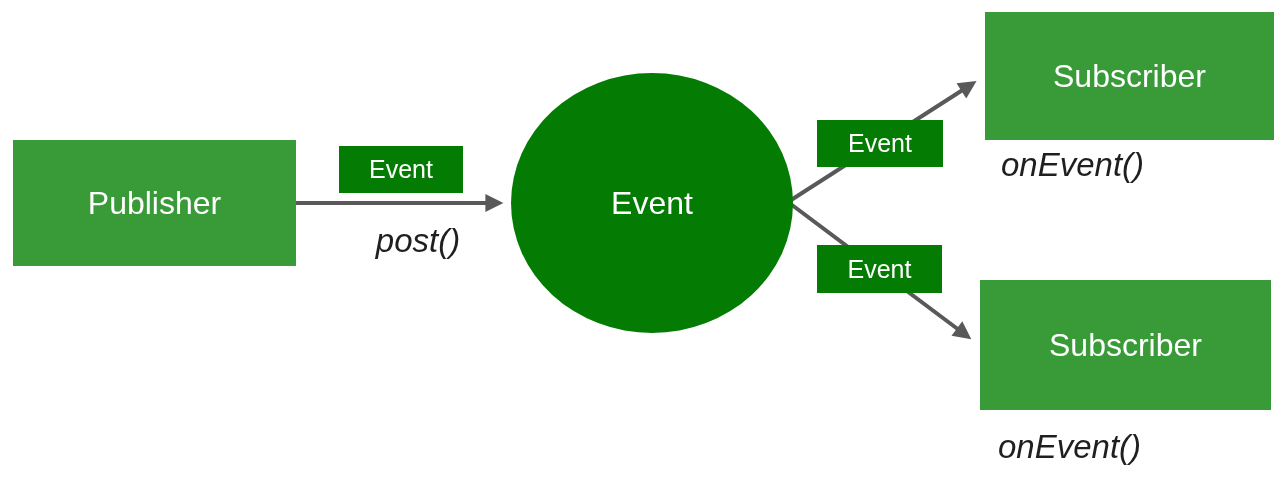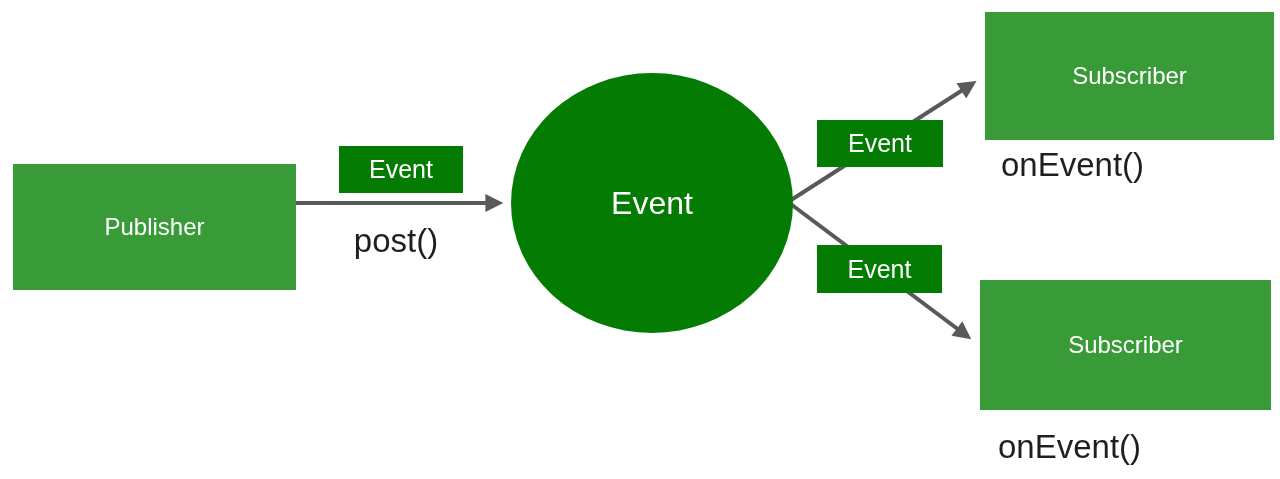--- a/index.html
+++ b/index.html
@@ -23,21 +23,21 @@
   }
   .arrow-layer line { stroke: var(--arrow-gray); stroke-width: 4; }
   .arrow-layer marker path { fill: var(--arrow-gray); }
   .node-box {
     position: absolute;
     background: var(--node-green);
     color: var(--text-white);
     display: flex;
     align-items: center;
     justify-content: center;
-    font-size: 24px;
+    font-size: 32px;
     font-weight: 300;
     z-index: 2;
   }
   .bus-ellipse {
     position: absolute;
     left: 511px; top: 73px;
     width: 282px; height: 260px;
     border-radius: 50%;
     background: var(--accent-dark-green);
     color: var(--text-white);
@@ -61,28 +61,29 @@
     font-weight: 300;
     z-index: 3;
   }
   .method-label {
     position: absolute;
     color: var(--text-dark);
     font-size: 33px;
     font-weight: 300;
     z-index: 2;
     white-space: nowrap;
+    font-style: italic;
   }
-  #publisher-box   { left: 13px;  top: 140px; width: 283px; height: 126px; margin-top: 24px; }
+  #publisher-box   { left: 13px;  top: 140px; width: 283px; height: 126px; }
   #subscriber-top  { left: 985px; top: 12px;  width: 289px; height: 128px; }
   #subscriber-bot  { left: 980px; top: 280px; width: 291px; height: 130px; }
   #event-badge-1   { left: 339px; top: 146px; width: 124px; height: 47px; }
   #event-badge-2   { left: 817px; top: 120px; width: 126px; height: 47px; }
   #event-badge-3   { left: 817px; top: 245px; width: 125px; height: 48px; }
-  #post-label      { left: 326px; top: 222px; width: 140px; text-align: center; }
+  #post-label      { left: 348px; top: 222px; width: 140px; text-align: center; }
   #onevent-top     { left: 1001px; top: 146px; }
   #onevent-bot     { left: 998px;  top: 428px; }
 </style>
 </head>
 <body>
 
 <div class="canvas">
 
   <svg class="arrow-layer">
     <defs>

